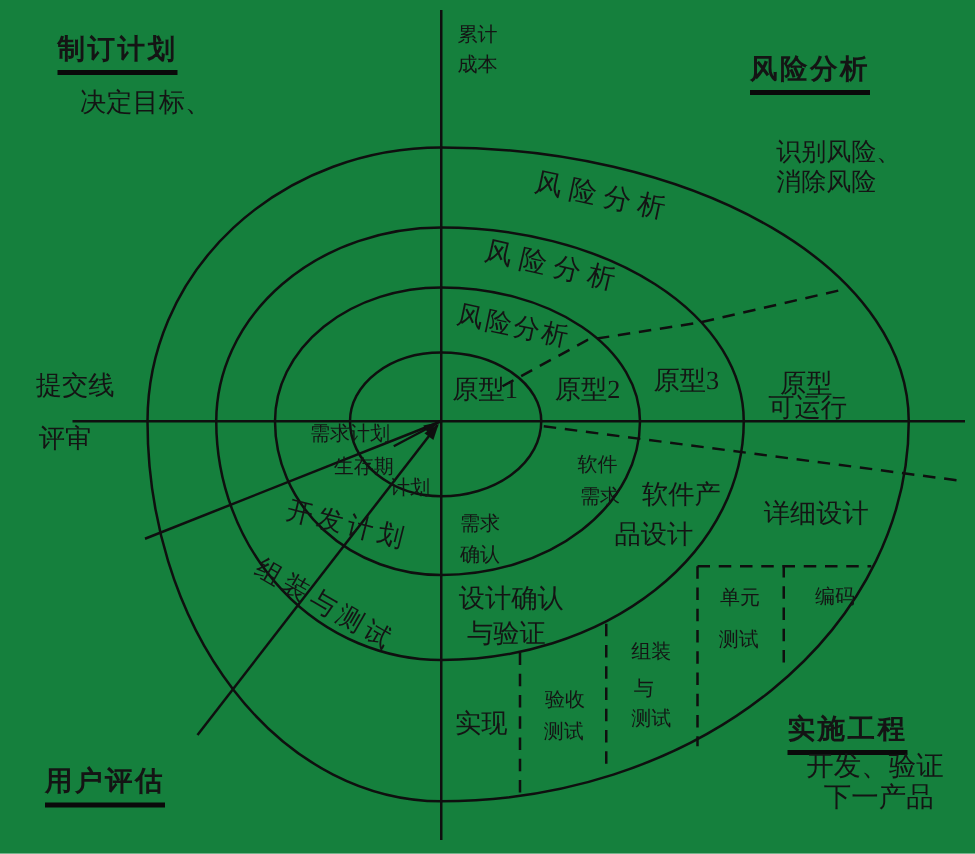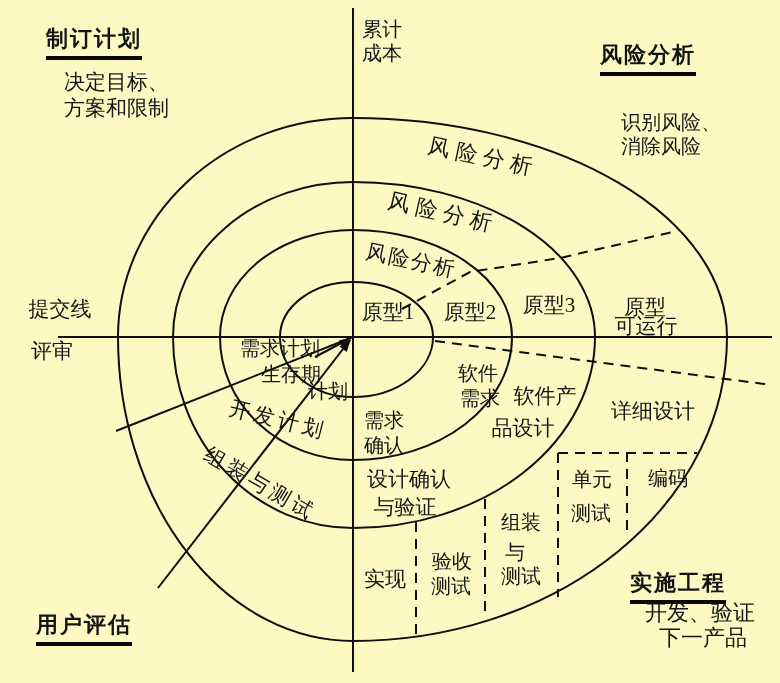--- a/index.html
+++ b/index.html
@@ -1,24 +1,24 @@
 <!DOCTYPE html>
 <html><head>
 <meta charset="utf-8">
 <style>
   html,body{margin:0;padding:0;background:#ffffff;}
   #stage{
-    position:relative;width:780px;height:683px;background:#fef9c3;overflow:hidden;
+    position:relative;width:780px;height:683px;background:#15803d;overflow:hidden;
     font-family:"Liberation Serif","DejaVu Serif",serif;color:#141414;
   }
   #spiral-svg{position:absolute;left:0;top:0;}
   .lbl{
     position:absolute;white-space:nowrap;line-height:1;
     transform:translate(-50%,-50%);
-    font-size:20px;color:#141414;
+    font-size:16px;color:#141414;
   }
   .blk{position:absolute;white-space:nowrap;line-height:1.22;font-size:21px;}
   .hd{
     font-size:22px;font-weight:bold;display:inline-block;
     border-bottom:4px solid #0a0a0a;padding-bottom:3px;letter-spacing:2px;
   }
   .rot12{transform:translate(-50%,-50%) rotate(12deg);}
   .rot13{transform:translate(-50%,-50%) rotate(13deg);}
   .rot14{transform:translate(-50%,-50%) rotate(14deg);}
   .rot30{transform:translate(-50%,-50%) rotate(30deg);}
@@ -62,21 +62,20 @@
     <g fill="#0f0f0f" stroke="none">
       <polygon points="351,339 346.7,352 339.5,346.5"></polygon>
       <polygon points="350,338 342.8,347.2 338.6,340.4"></polygon>
     </g>
   </svg>
 
   <div class="blk" style="left:46px;top:26px;">
     <span class="hd">制订计划</span>
   </div>
   <div class="blk" style="left:64px;top:70px;">决定目标、</div>
-  <div class="blk" style="left:64px;top:96px;">方案和限制</div>
 
   <div class="blk" style="left:600px;top:42px;">
     <span class="hd">风险分析</span>
   </div>
   <div class="blk" style="left:621px;top:110px;font-size:20px;">识别风险、</div>
   <div class="blk" style="left:621px;top:134px;font-size:20px;">消除风险</div>
 
   <div class="blk" style="left:630px;top:570px;">
     <span class="hd">实施工程</span>
   </div>

